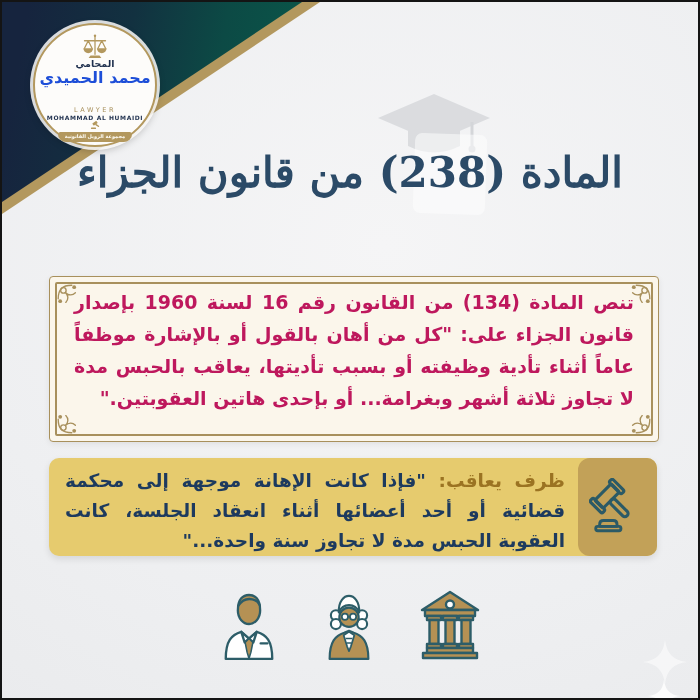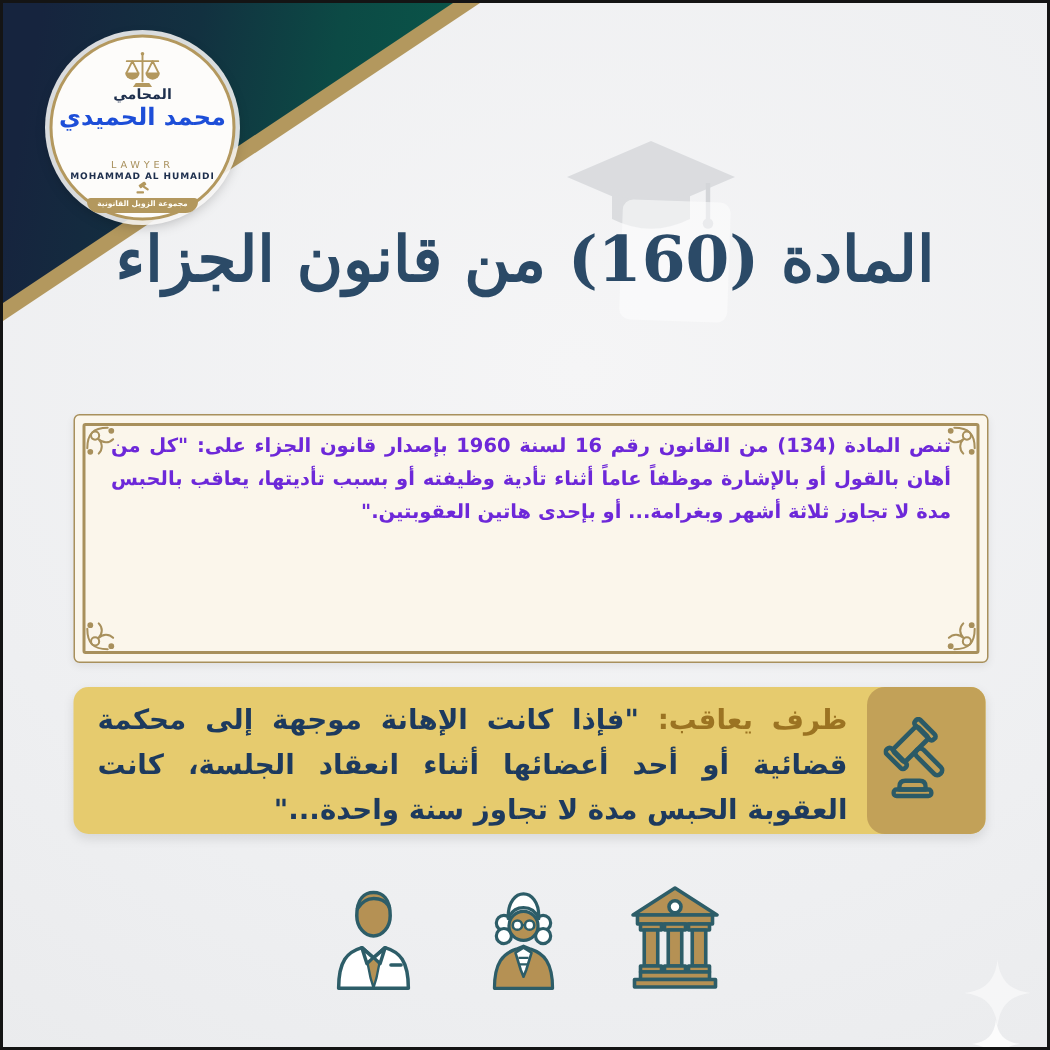--- a/index.html
+++ b/index.html
@@ -34,21 +34,21 @@
   
   .title{position:absolute;left:0;right:0;top:146px;text-align:center;direction:rtl;
     font-family:"DejaVu Serif","Liberation Serif",serif;
     font-size:42px;font-weight:bold;color:#2b4a67;letter-spacing:-.5px;z-index:2;}
   
   .law-box{position:absolute;left:47px;top:274px;width:610px;height:166px;box-sizing:border-box;
     background:#fbf6eb;border:1.5px solid #a8905c;border-radius:4px;
     box-shadow:0 2px 6px rgba(0,0,0,.07);z-index:2;}
   .law-box .inner{position:absolute;inset:5px;border:2.5px solid #a8905c;border-radius:2px;}
   .law-box .txt{position:absolute;inset:10px 24px;direction:rtl;text-align:justify;text-align-last:right;
-    font-size:13px;font-weight:bold;color:#6d28d9;line-height:1.68;}
+    font-size:19px;font-weight:bold;color:#be185d;line-height:1.68;}
   .flourish{position:absolute;width:32px;height:32px;}
   .fl-tl{left:5px;top:5px;}
   .fl-tr{right:5px;top:5px;transform:rotate(90deg);}
   .fl-br{right:5px;bottom:5px;transform:rotate(180deg);}
   .fl-bl{left:5px;bottom:5px;transform:rotate(270deg);}
   
   .agg-box{position:absolute;left:47px;top:456px;width:608px;height:98px;border-radius:10px;
     background:#e6cb6e;box-shadow:0 3px 7px rgba(0,0,0,.10);z-index:2;}
   .agg-box .txt{position:absolute;right:92px;left:16px;top:8px;bottom:8px;direction:rtl;
     text-align:justify;text-align-last:right;font-size:18.5px;font-weight:bold;color:#1d3a5e;line-height:1.62;}
@@ -103,21 +103,21 @@
     <svg width="11" height="9" viewBox="0 0 22 18">
       <g fill="#b3985e">
           <rect x="5" y="2" width="10" height="5" rx="1" transform="rotate(-35 10 4.5)"></rect>
       <rect x="10" y="7" width="9" height="3" rx="1.5" transform="rotate(35 14 8.5)"></rect>
       <rect x="2" y="13" width="10" height="3" rx="1"></rect>
         </g>
     </svg>
     <div class="ribbon">مجموعة الزويل القانونية</div>
   </div>
 
-  <div class="title">المادة (160) من قانون الجزاء</div>
+  <div class="title">المادة (238) من قانون الجزاء</div>
 
   <div class="law-box">
     <div class="inner"></div>
     <svg class="flourish fl-tl" viewBox="0 0 40 40">
       <g fill="none" stroke="#a8905c" stroke-width="1.7" stroke-linecap="round">
         <path d="M4 21 C4 9 9 4 21 4"></path>
         <path d="M13 13 C17 17 17 22 13.5 25.5 M13 13 C17 17 22 17 25.5 13.5"></path>
       </g>
       <circle cx="10.5" cy="10.5" r="3.4" fill="none" stroke="#a8905c" stroke-width="1.7"></circle>
       <circle cx="24" cy="6.5" r="2.4" fill="#a8905c"></circle>

